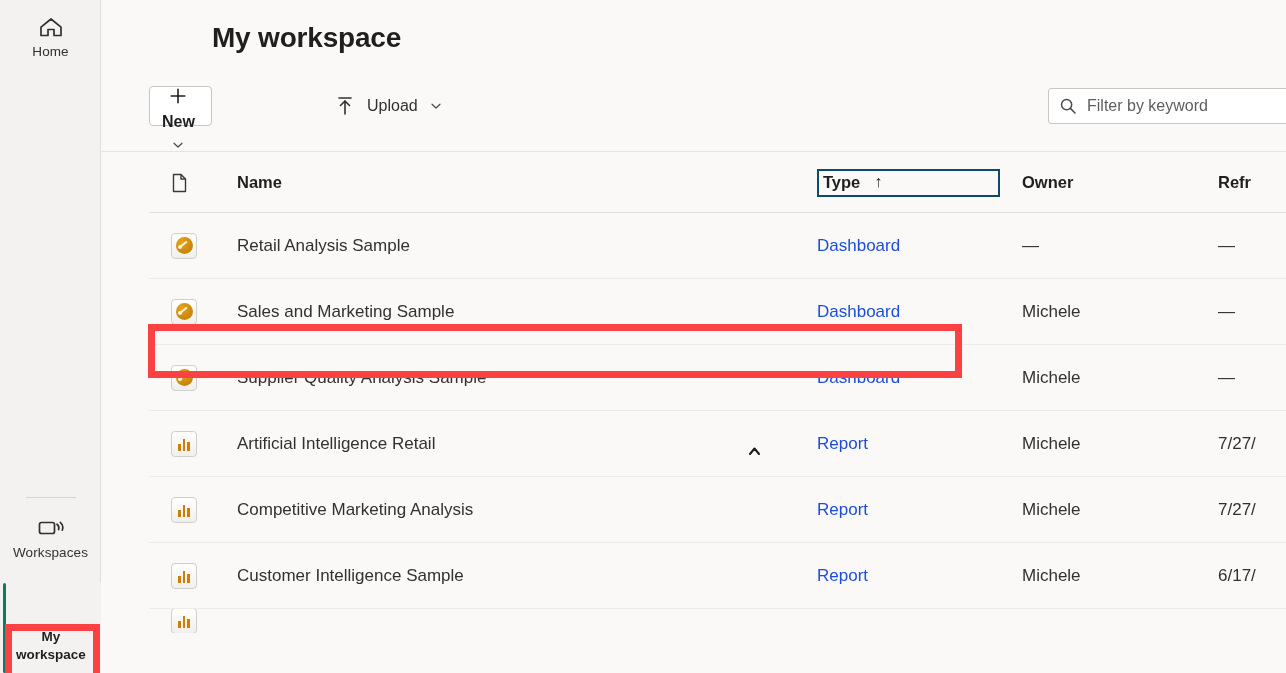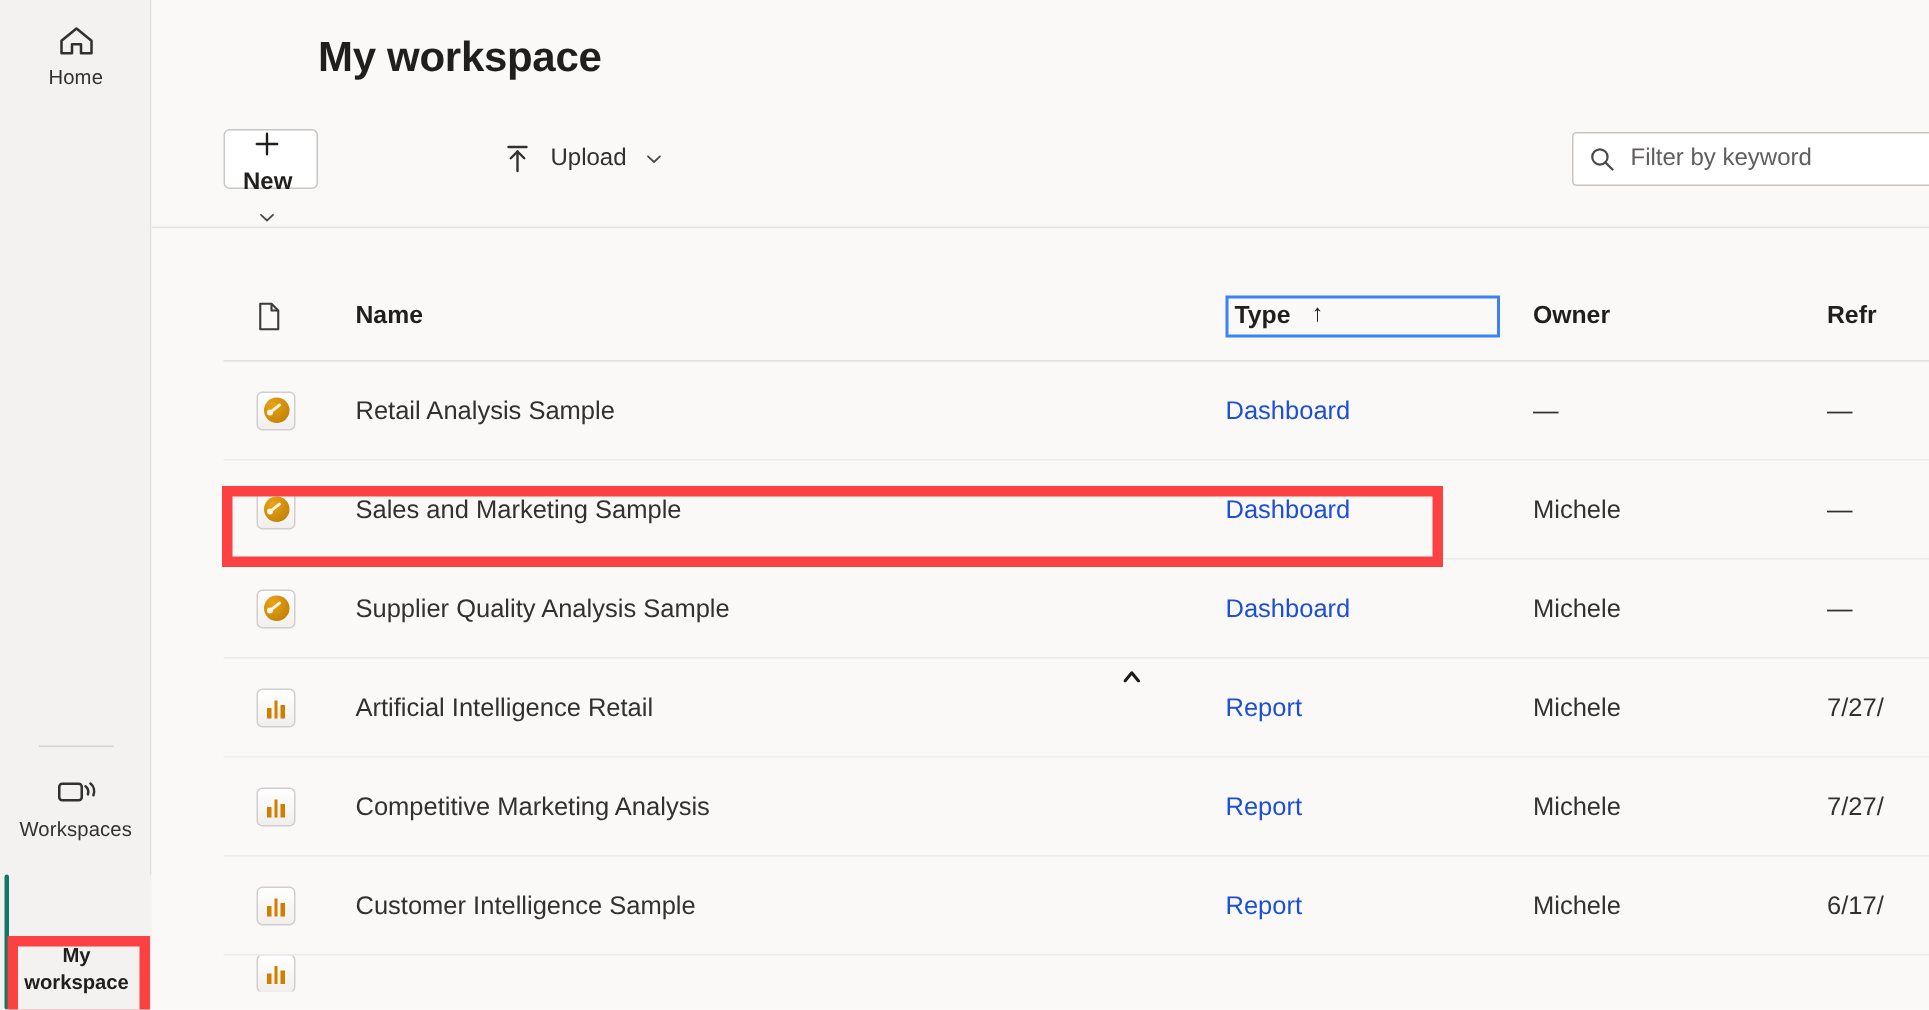--- a/index.html
+++ b/index.html
@@ -225,21 +225,20 @@
     align-items: center;
     border-bottom: 1px solid #edebe9;
     margin-left: 48px;
     padding-right: 0;
     background: transparent;
   }
 
   .row.header {
     height: 60px;
     border-bottom: 1px solid #e1dfdd;
-    margin-top: 28px;
   }
 
   .col-icon {
     flex: 0 0 88px;
     display: flex;
     align-items: center;
     padding-left: 22px;
   }
   .col-name {
     flex: 0 0 580px;
@@ -272,21 +271,21 @@
     font-weight: 600;
     color: #201f1e;
     cursor: pointer;
   }
 
   
   .type-header-focus {
     display: inline-flex;
     align-items: center;
     gap: 14px;
-    border: 2px solid #3b82f6;
+    border: 2px solid #0c4a6e;
     padding: 2px 8px 3px 4px;
     width: 183px;
     box-sizing: border-box;
   }
   .sort-arrow {
     font-size: 16px;
     font-weight: 700;
     color: #201f1e;
     line-height: 1;
   }

